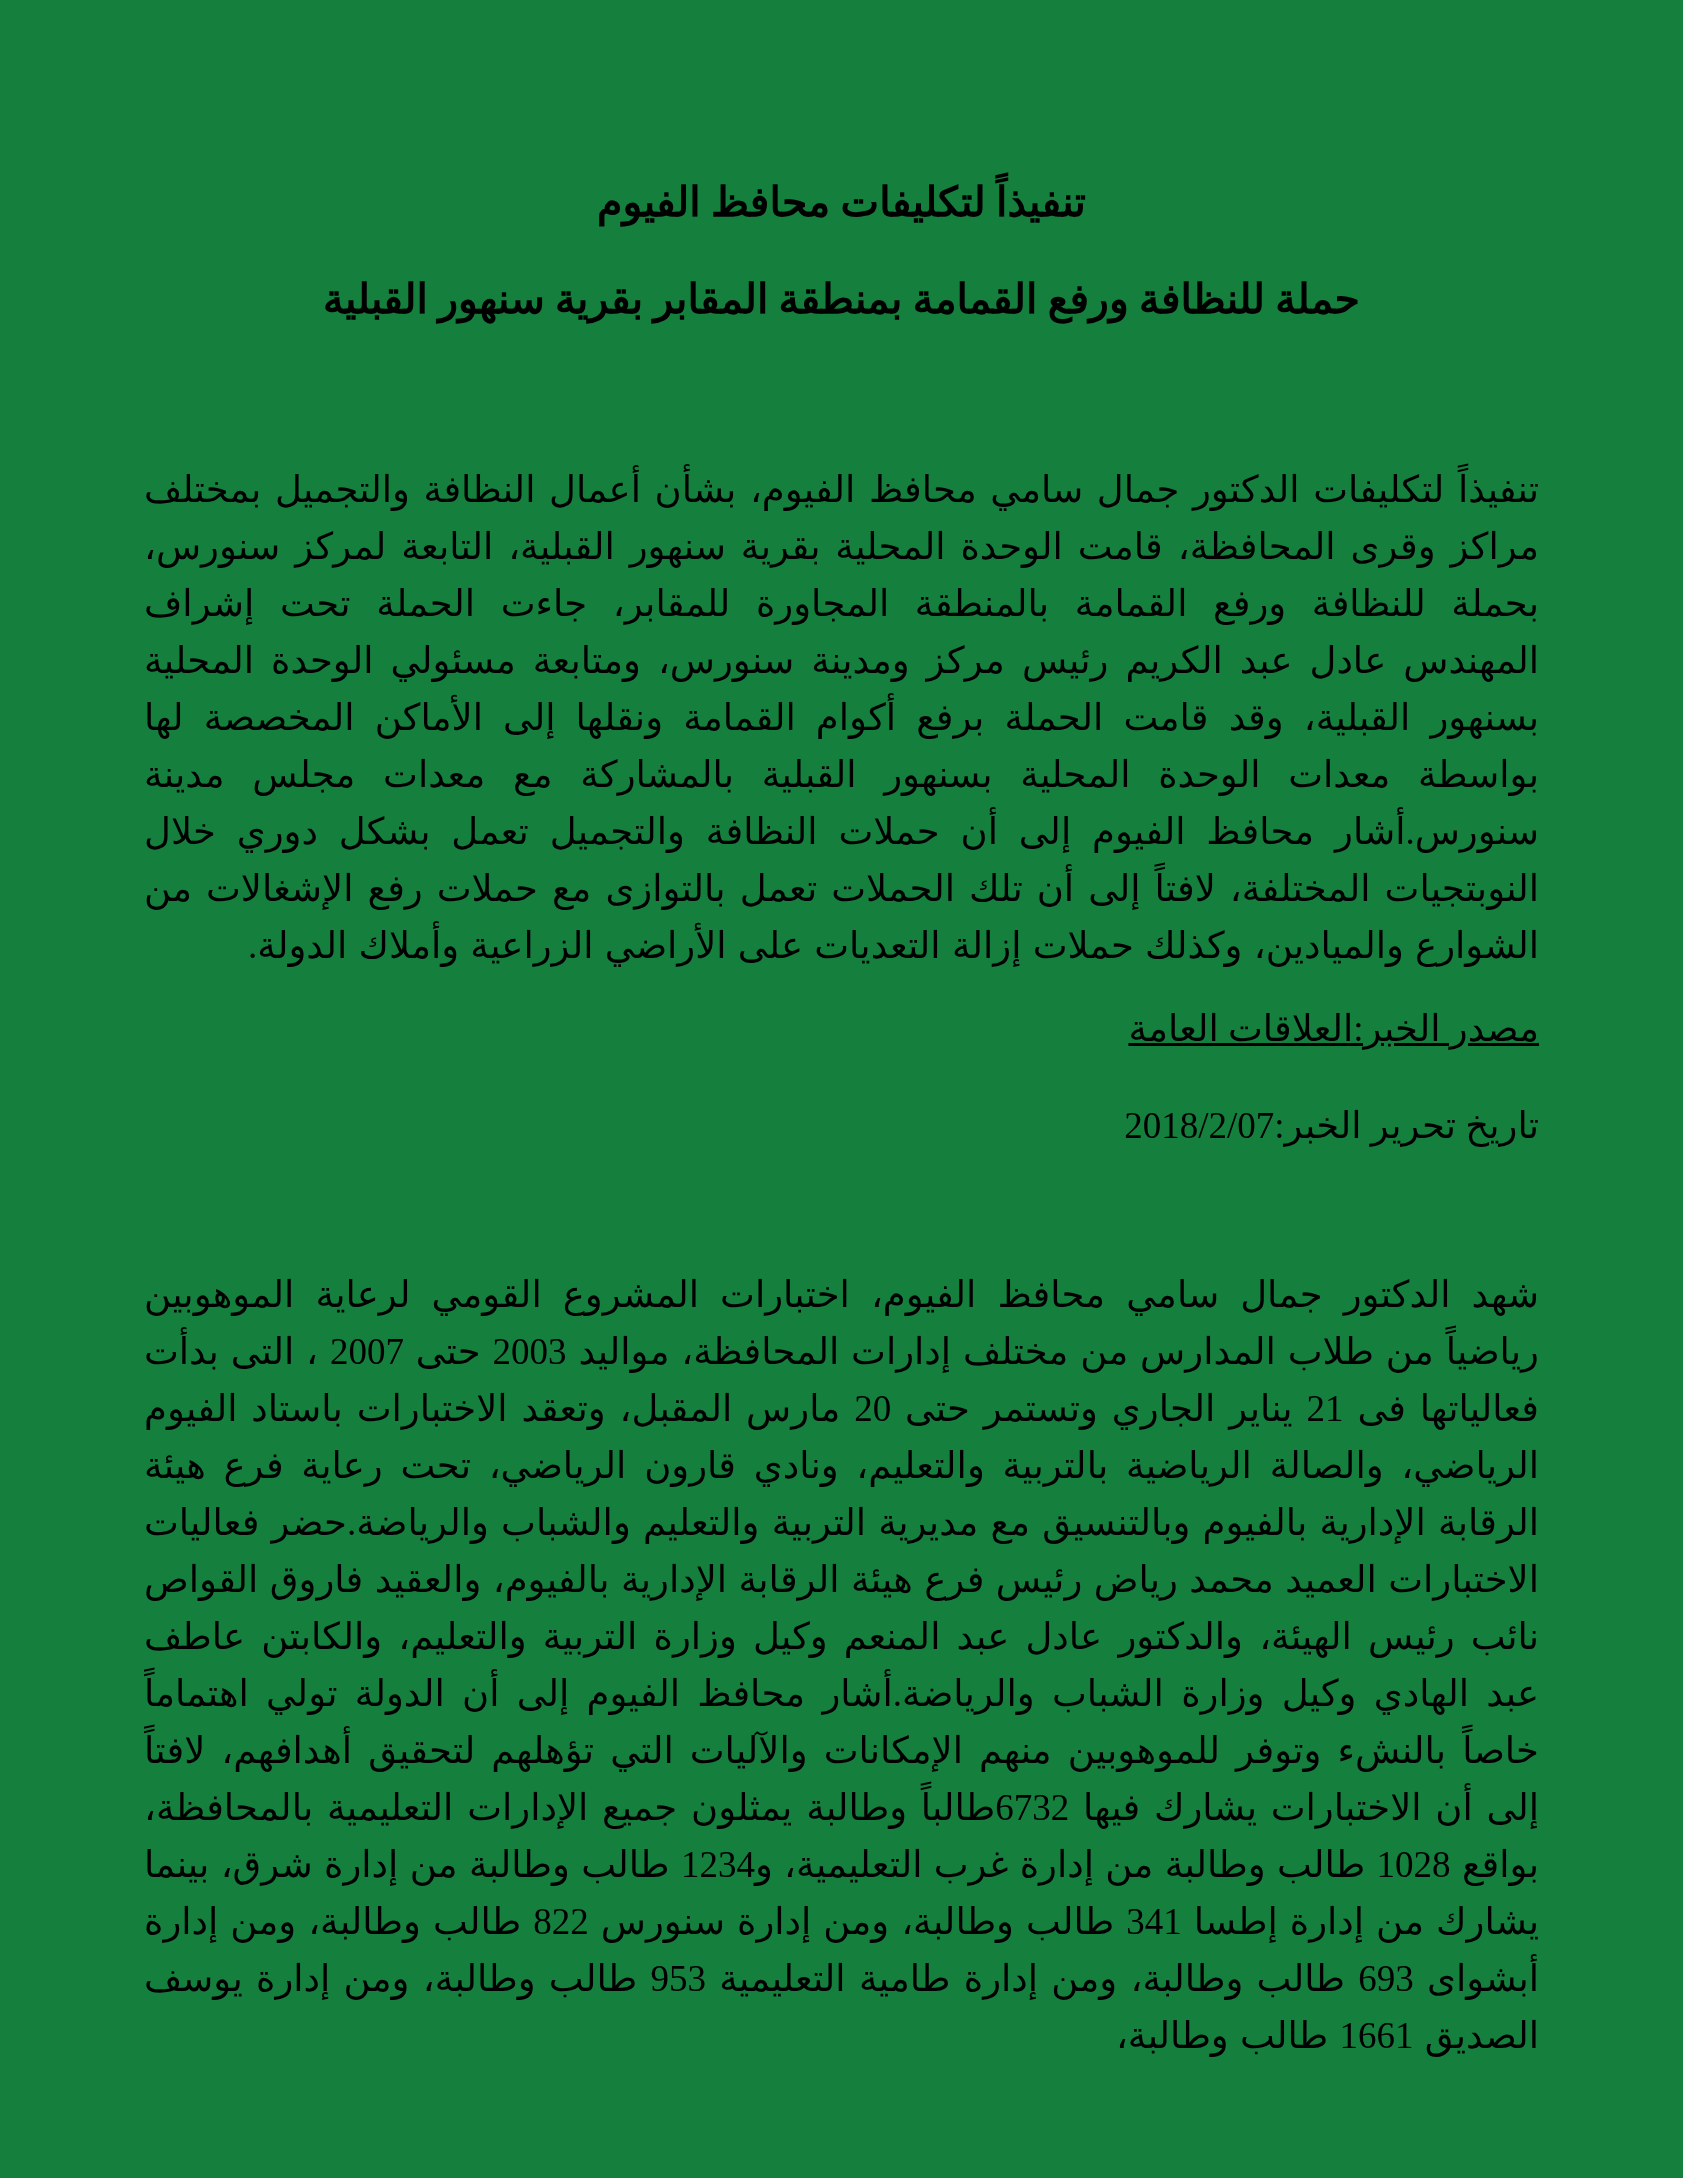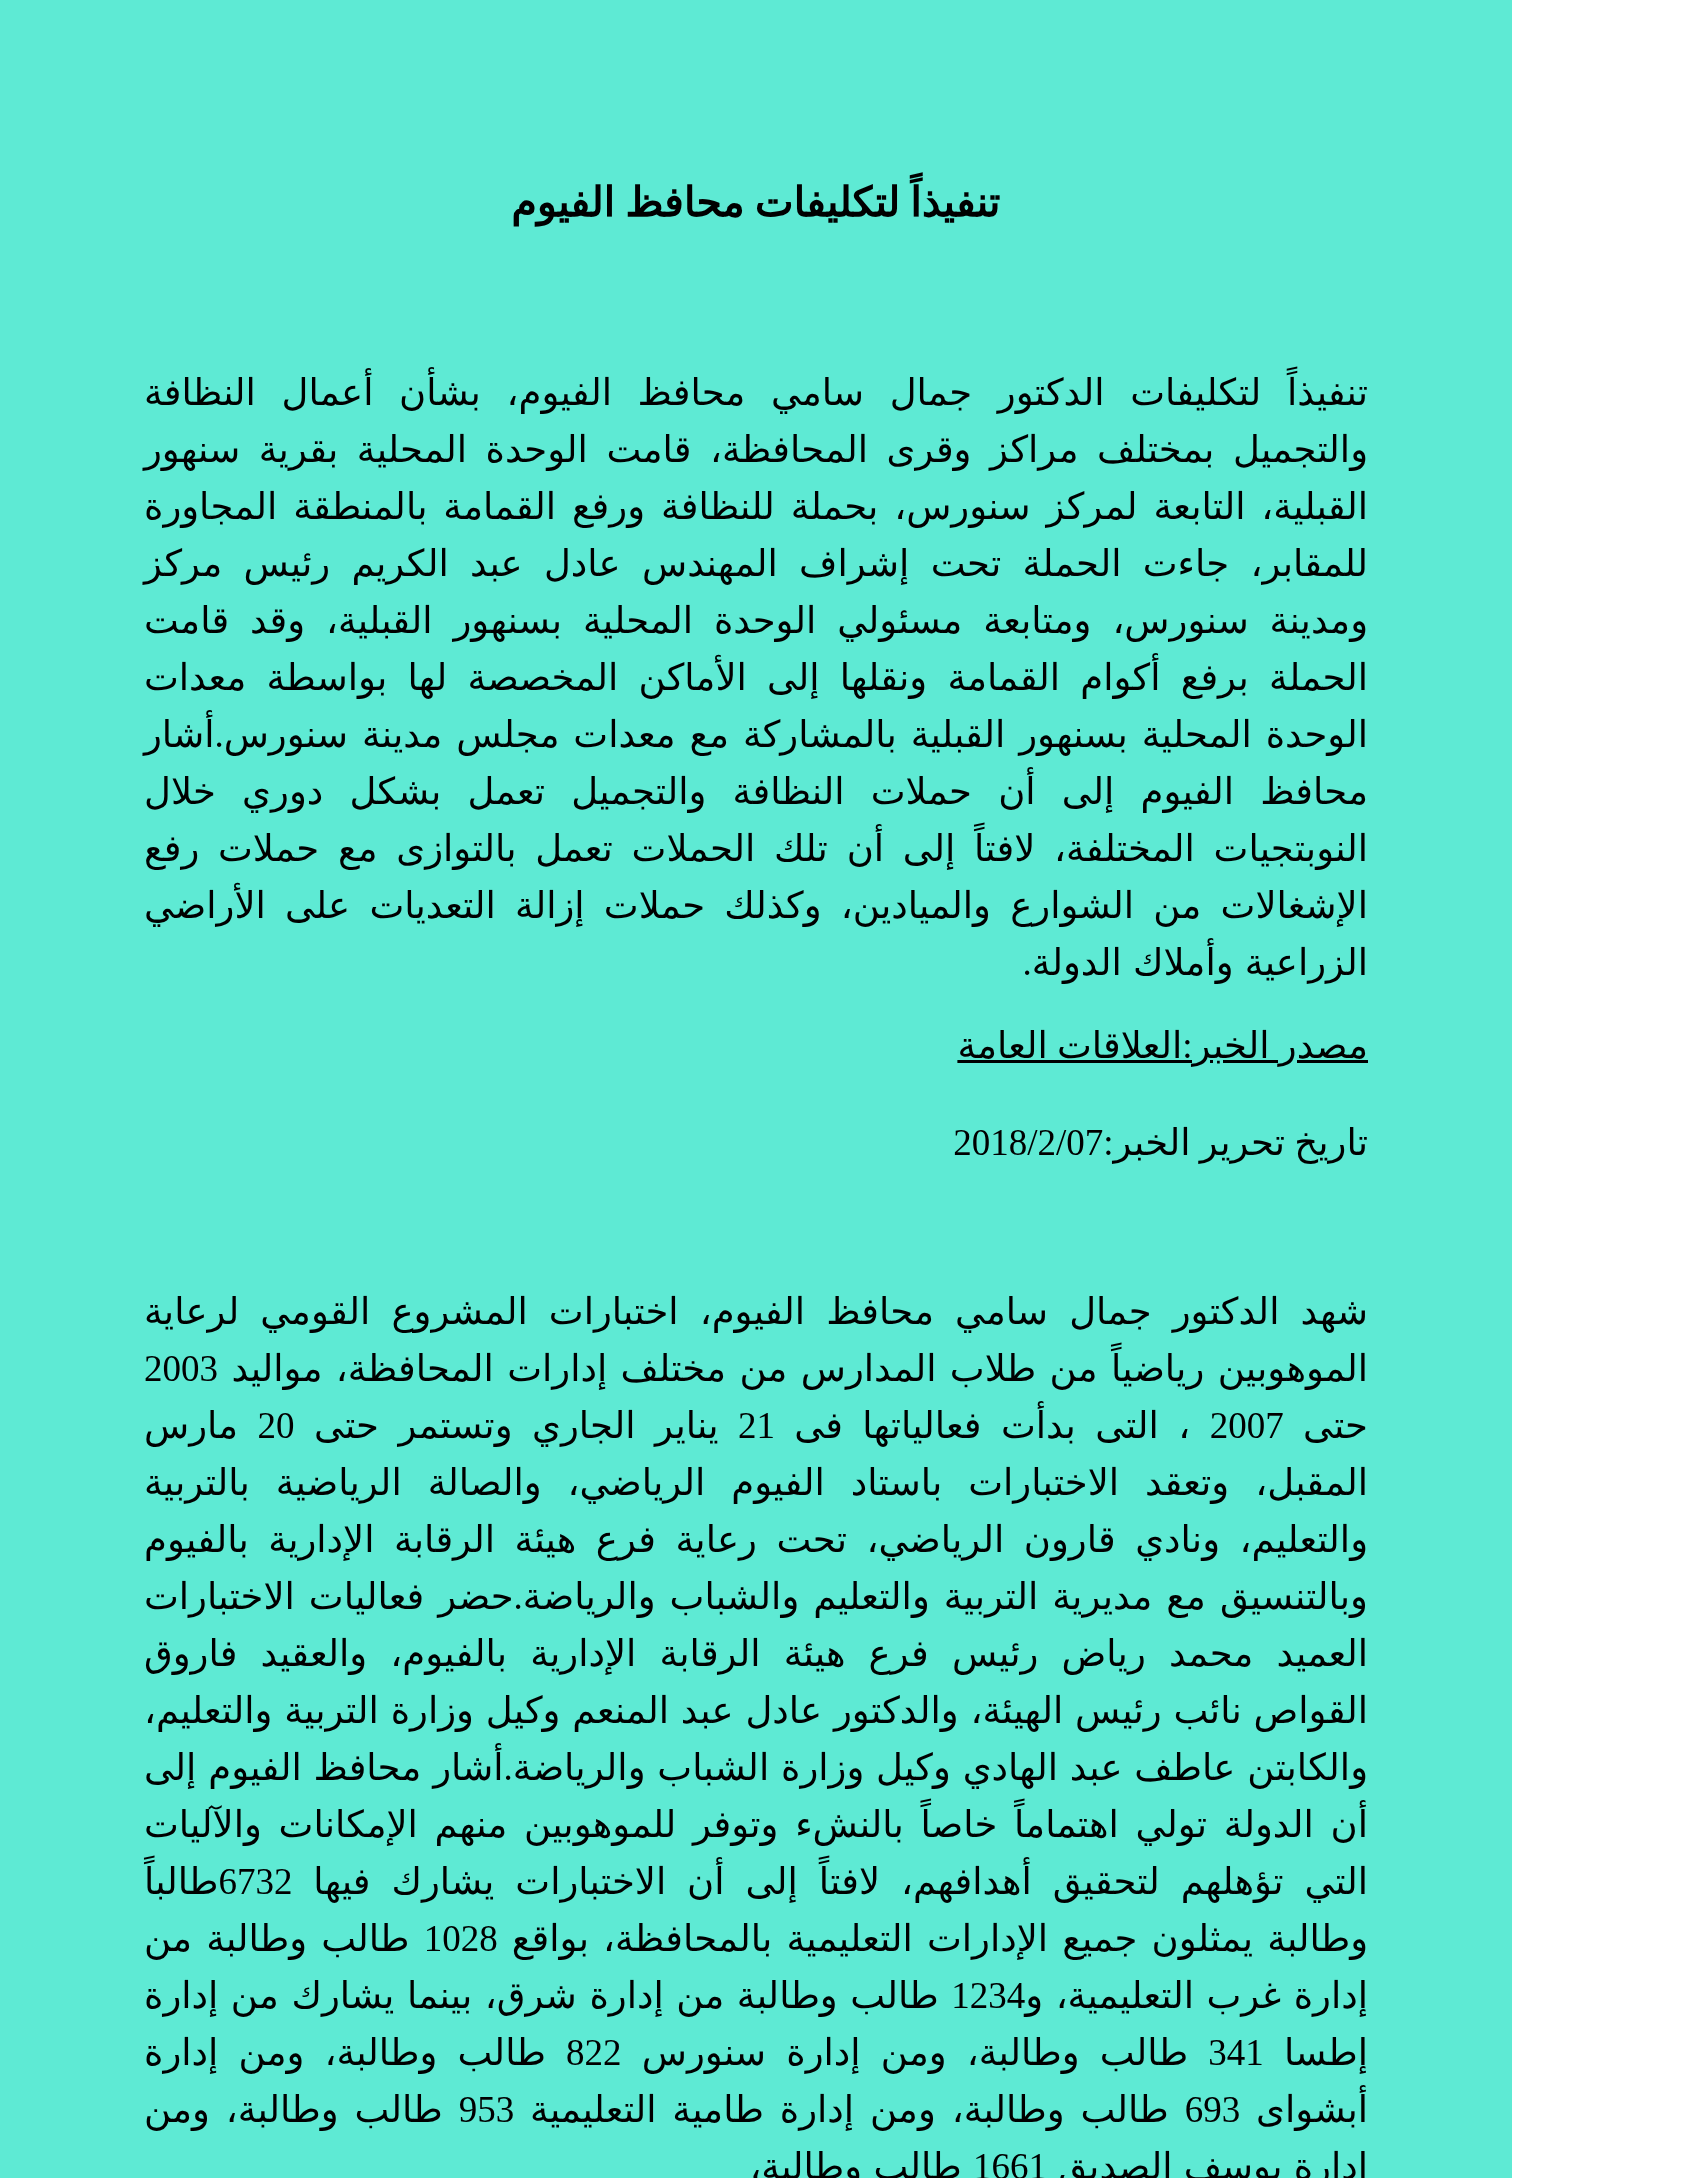--- a/index.html
+++ b/index.html
@@ -6,27 +6,27 @@
   body {
     width: 1683px;
     height: 2178px;
     background: #ffffff;
     overflow: hidden;
     font-family: "Liberation Serif", "DejaVu Serif", serif;
   }
   .page {
     position: absolute;
     top: 0; left: 0;
-    width: 1512px;
+    width: 1683px;
     height: 2178px;
     box-sizing: border-box;
     padding: 168px 144px 0 144px;
     direction: rtl;
     color: #000000;
-    background: #5eead4;
+    background: #15803d;
   }
   .headline {
     font-size: 41px;
     font-weight: 700;
     text-align: center;
     line-height: 69px;
     margin: 0 0 28px 0;
   }
   .headline.second { margin-bottom: 0; }
   .body-text {
@@ -50,20 +50,21 @@
   .date-line { margin-top: 51px; }
   .headline-3 { margin-top: 114px; margin-bottom: 0; }
 </style>
 </head>
 <body>
 
 <div class="page">
 
   <section>
     <h1 class="headline">تنفيذاً لتكليفات محافظ الفيوم</h1>
+    <h1 class="headline second">حملة للنظافة ورفع القمامة بمنطقة المقابر بقرية سنهور القبلية</h1>
     <p class="body-text para-1">تنفيذاً لتكليفات الدكتور جمال سامي محافظ الفيوم، بشأن أعمال النظافة والتجميل بمختلف مراكز وقرى المحافظة، قامت الوحدة المحلية بقرية سنهور القبلية، التابعة لمركز سنورس، بحملة للنظافة ورفع القمامة بالمنطقة المجاورة للمقابر، جاءت الحملة تحت إشراف المهندس عادل عبد الكريم رئيس مركز ومدينة سنورس، ومتابعة مسئولي الوحدة المحلية بسنهور القبلية، وقد قامت الحملة برفع أكوام القمامة ونقلها إلى الأماكن المخصصة لها بواسطة معدات الوحدة المحلية بسنهور القبلية بالمشاركة مع معدات مجلس مدينة سنورس.أشار محافظ الفيوم إلى أن حملات النظافة والتجميل تعمل بشكل دوري خلال النوبتجيات المختلفة، لافتاً إلى أن تلك الحملات تعمل بالتوازى مع حملات رفع الإشغالات من الشوارع والميادين، وكذلك حملات إزالة التعديات على الأراضي الزراعية وأملاك الدولة.</p>
     <p class="meta-line source-line">مصدر الخبر:العلاقات العامة</p>
     <p class="meta-line date-line">تاريخ تحرير الخبر:2018/2/07</p>
   </section>
 
   <section>
     <p class="body-text para-2">شهد الدكتور جمال سامي محافظ الفيوم، اختبارات المشروع القومي لرعاية الموهوبين رياضياً من طلاب المدارس من مختلف إدارات المحافظة، مواليد 2003 حتى 2007 ، التى بدأت فعالياتها فى 21 يناير الجاري وتستمر حتى 20 مارس المقبل، وتعقد الاختبارات باستاد الفيوم الرياضي، والصالة الرياضية بالتربية والتعليم، ونادي قارون الرياضي، تحت رعاية فرع هيئة الرقابة الإدارية بالفيوم وبالتنسيق مع مديرية التربية والتعليم والشباب والرياضة.حضر فعاليات الاختبارات العميد محمد رياض رئيس فرع هيئة الرقابة الإدارية بالفيوم، والعقيد فاروق القواص نائب رئيس الهيئة، والدكتور عادل عبد المنعم وكيل وزارة التربية والتعليم، والكابتن عاطف عبد الهادي وكيل وزارة الشباب والرياضة.أشار محافظ الفيوم إلى أن الدولة تولي اهتماماً خاصاً بالنشء وتوفر للموهوبين منهم الإمكانات والآليات التي تؤهلهم لتحقيق أهدافهم، لافتاً إلى أن الاختبارات يشارك فيها  6732طالباً وطالبة يمثلون جميع الإدارات التعليمية بالمحافظة، بواقع 1028 طالب وطالبة من إدارة غرب التعليمية، و1234 طالب وطالبة من إدارة شرق، بينما يشارك من إدارة إطسا 341 طالب وطالبة، ومن إدارة سنورس 822 طالب وطالبة، ومن إدارة أبشواى 693 طالب وطالبة، ومن إدارة طامية التعليمية 953 طالب وطالبة، ومن إدارة يوسف الصديق 1661 طالب وطالبة،</p>
   </section>
 
 </div>

